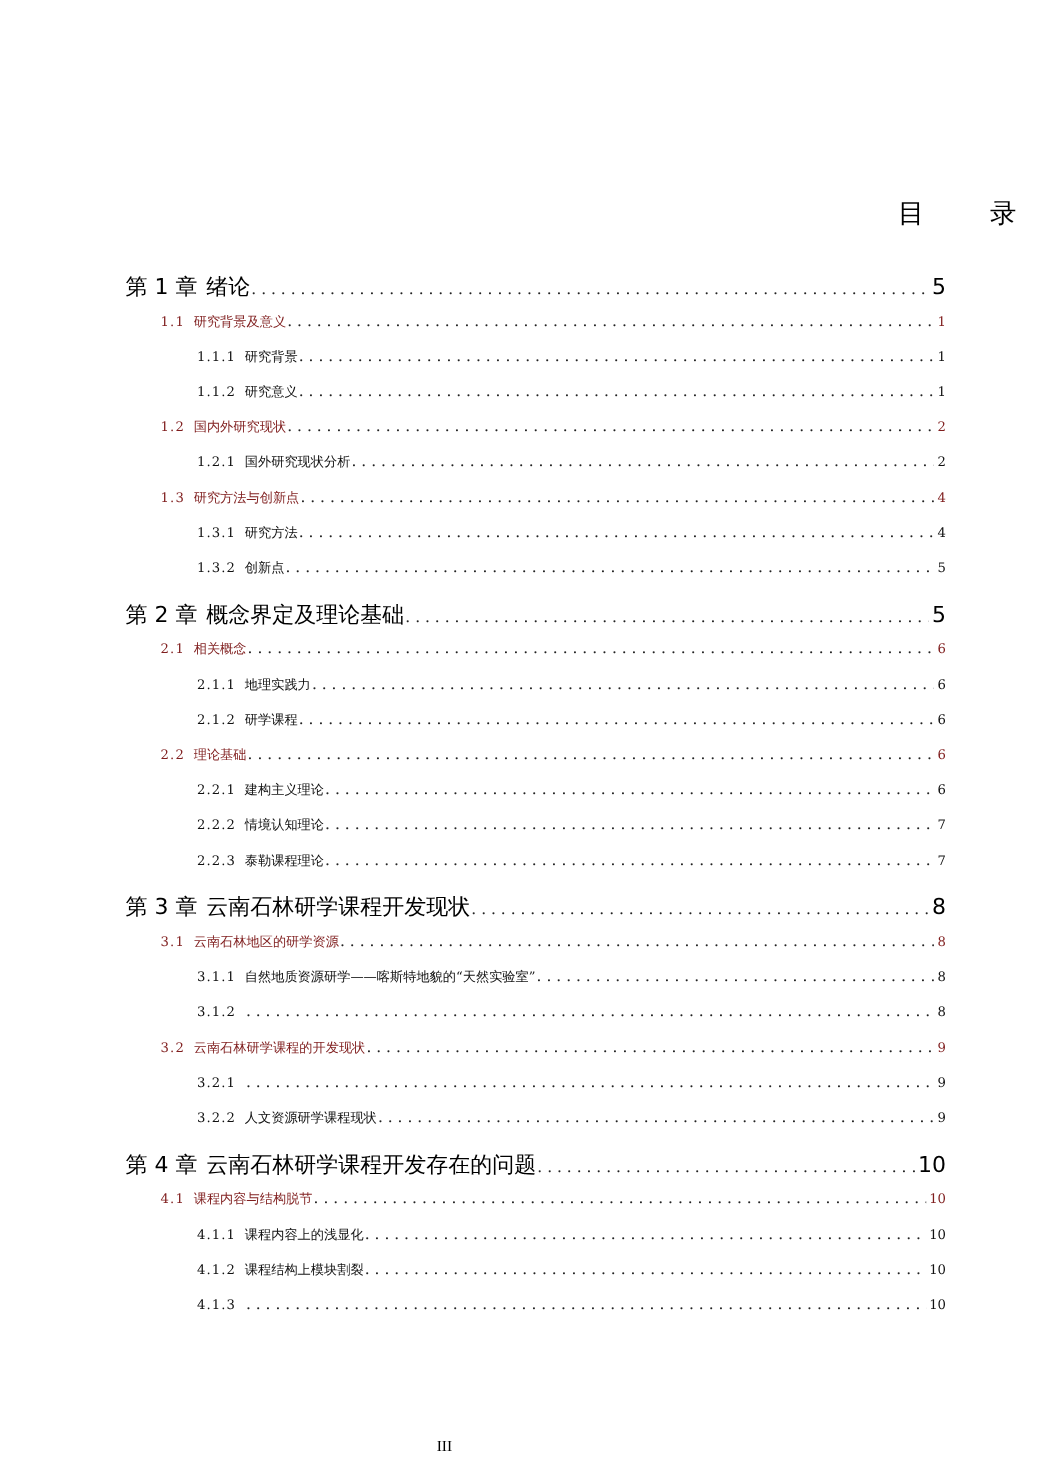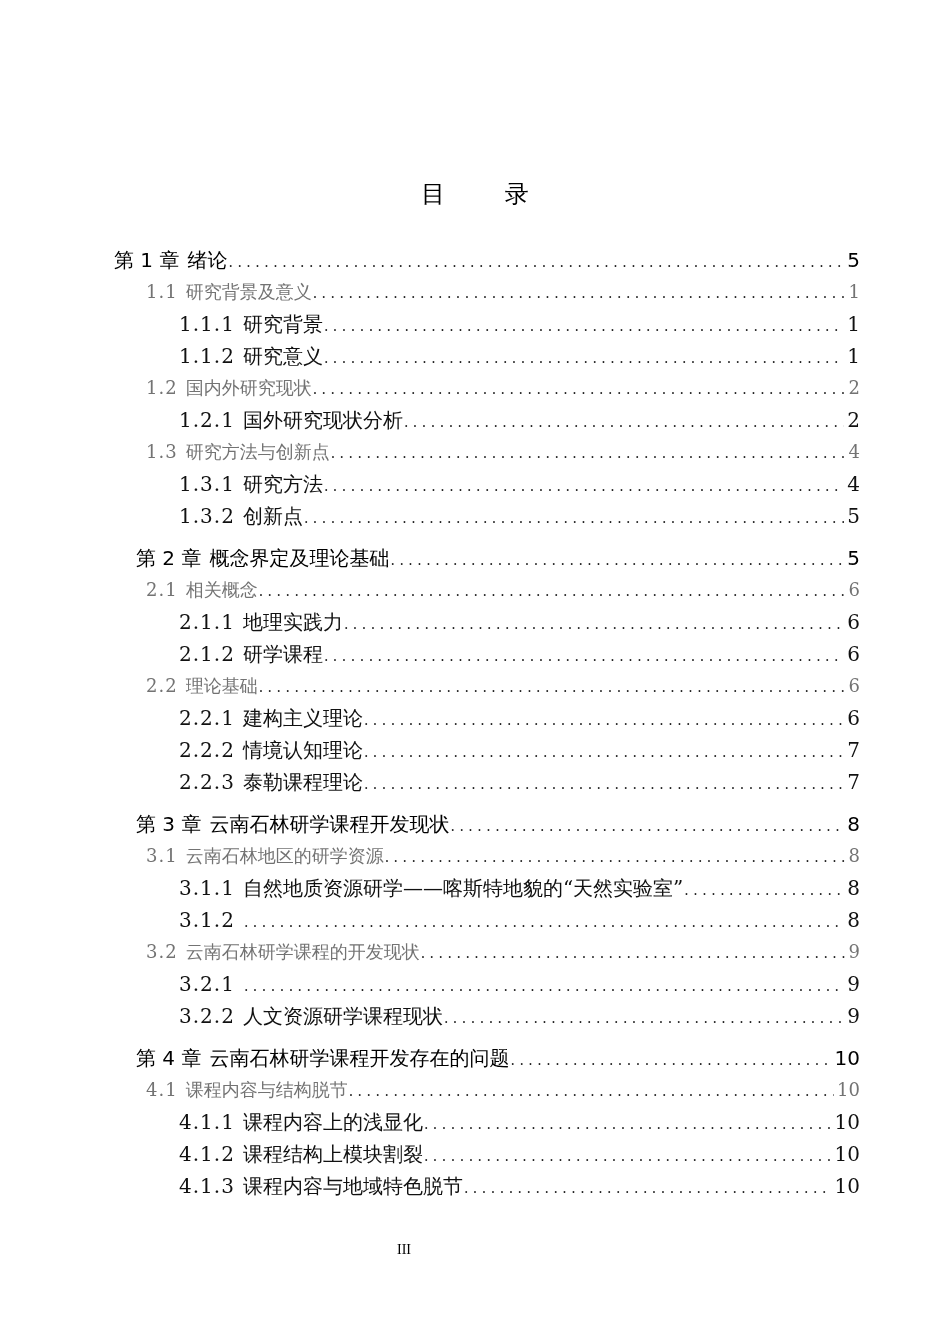--- a/index.html
+++ b/index.html
@@ -12,21 +12,21 @@
       height: 1344px;
       position: relative;
       overflow: hidden;
       color: #000;
     }
     .page-title {
       position: absolute;
       left: 0;
       width: 950px;
       top: 176px;
-      text-align: center;
+      text-align: right;
       font-family: "DejaVu Sans", "Liberation Sans", sans-serif;
       font-size: 24px;
       letter-spacing: 26px;
       text-indent: 26px;
       line-height: 36px;
     }
     .toc {
       position: absolute;
       left: 114px;
       top: 244px;
@@ -39,31 +39,30 @@
       line-height: 32px;
       white-space: nowrap;
     }
     .toc-row.lvl1 {
       font-family: "DejaVu Sans", "Liberation Sans", sans-serif;
       font-size: 20px;
       padding-left: 0;
     }
     .toc-row.lvl1.gap {
       margin-top: 10px;
-      margin-left: 22px;
     }
     .toc-row.lvl2 {
       font-family: "DejaVu Serif", "Liberation Serif", serif;
-      font-size: 18px;
+      font-size: 12px;
       padding-left: 32px;
-      color: #737373;
+      color: #7f1d1d;
     }
     .toc-row.lvl3 {
       font-family: "DejaVu Serif", "Liberation Serif", serif;
-      font-size: 20px;
+      font-size: 12px;
       padding-left: 65px;
       color: #111;
       justify-content: center;
     }
     .num {
       margin-right: 8px;
     }
     .lvl2 .num, .lvl3 .num {
       letter-spacing: 1px;
     }
@@ -86,21 +85,21 @@
     .lvl1 .page {
       font-family: "DejaVu Sans", "Liberation Sans", sans-serif;
     }
     .lvl2 .page, .lvl3 .page {
       font-family: "DejaVu Serif", "Liberation Serif", serif;
     }
     .footer-page-number {
       position: absolute;
       left: 0;
       width: 808px;
-      top: 1242px;
+      top: 1308px;
       text-align: center;
       font-family: "Liberation Serif", "DejaVu Serif", serif;
       font-size: 14px;
     }
   </style>
 </head>
 <body>
 
 <div class="page-title">目 录</div>
 
@@ -270,19 +269,18 @@
     <span class="page">10</span>
   </div>
   <div class="toc-row lvl3">
     <span class="num">4.1.2</span>
     <span class="title">课程结构上模块割裂</span>
     <span class="leader"></span>
     <span class="page">10</span>
   </div>
   <div class="toc-row lvl3">
     <span class="num">4.1.3</span>
-    <span class="title">课程内容与地域特色脱节</span>
     <span class="leader"></span>
     <span class="page">10</span>
   </div>
 </div>
 
 <div class="footer-page-number">III</div>
 
 </body></html>

